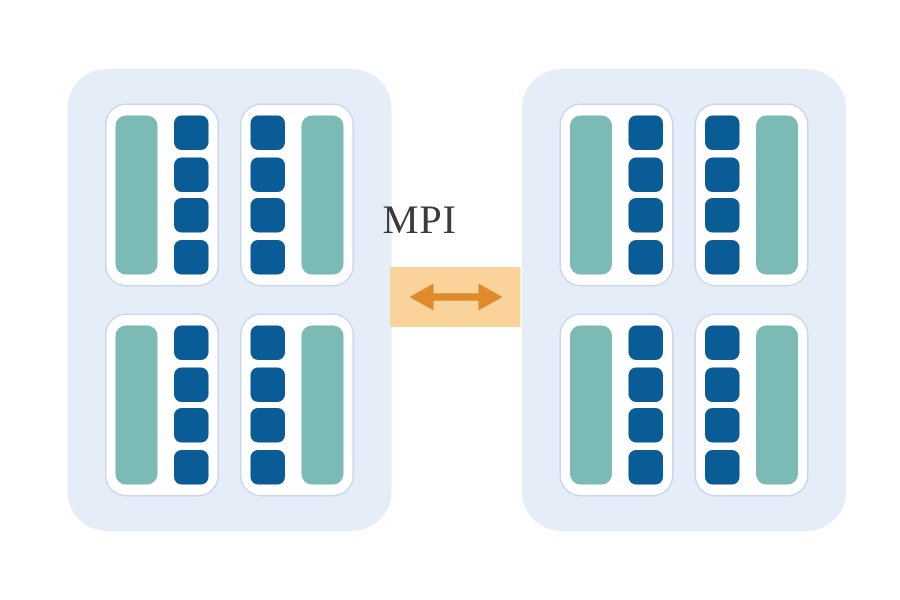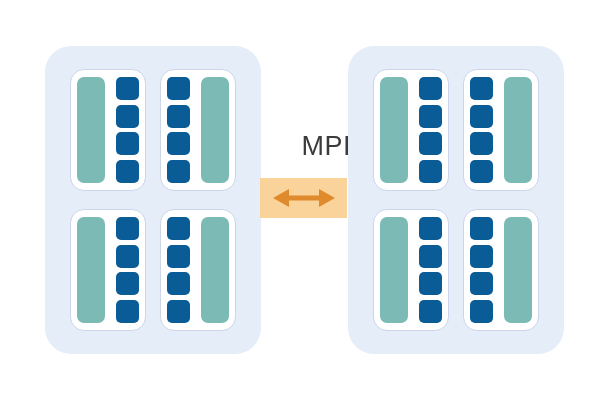--- a/index.html
+++ b/index.html
@@ -86,25 +86,26 @@
     background: #0a5c97;
     border-radius: 5px;
   }
 
   
   #mpi-label {
     position: absolute;
     left: 255px;
     top: 133px;
     width: 96px;
-    text-align: right;
+    text-align: left;
     font-size: 27px;
     color: #3b3b3b;
     letter-spacing: 0.5px;
     line-height: 1;
+    font-family: Liberation Serif, serif;
   }
 
   
   #mpi-link-box {
     position: absolute;
     left: 260px;
     top: 178px;
     width: 87px;
     height: 40px;
     background: #fad39a;

